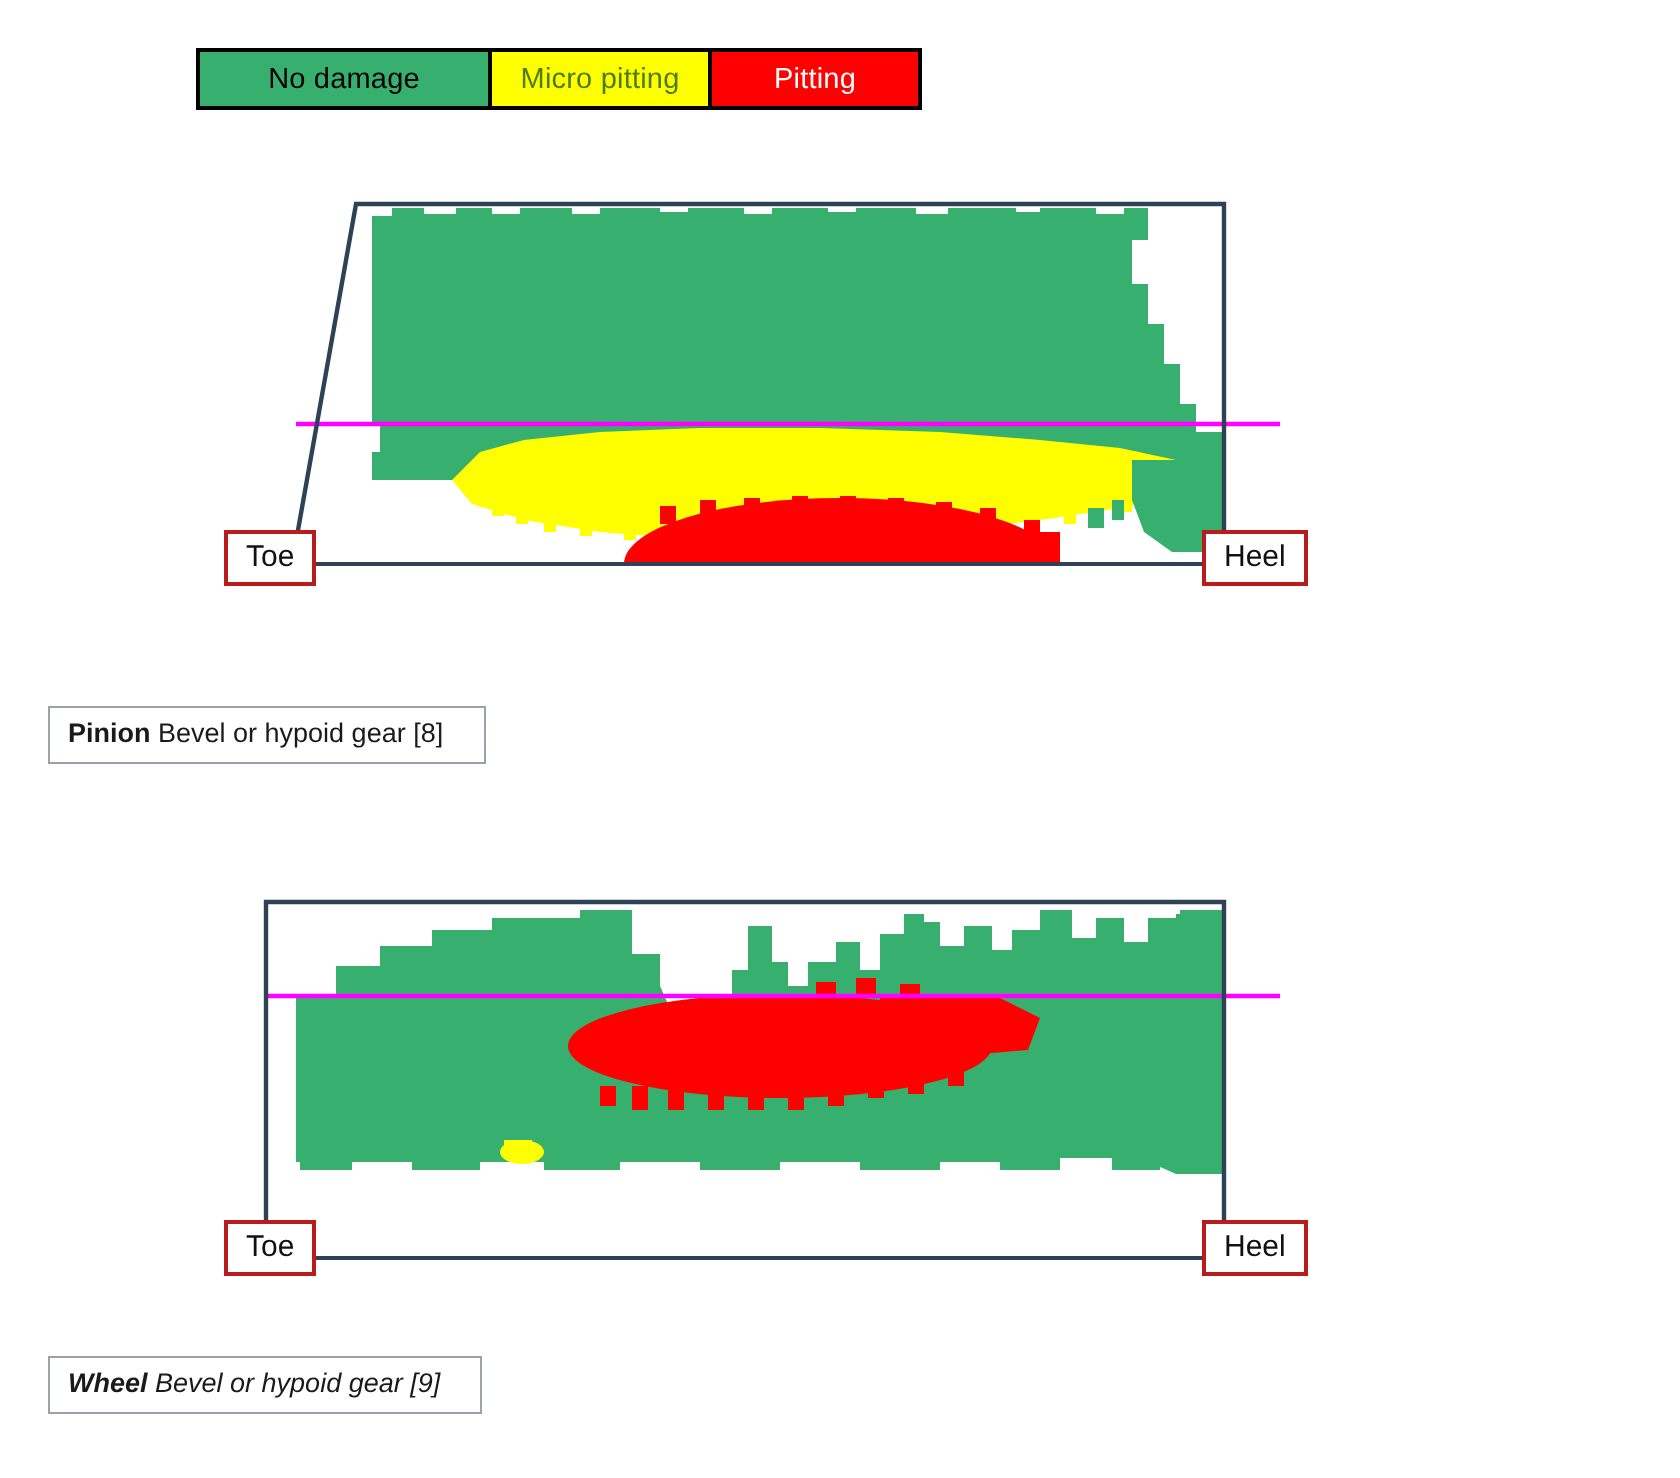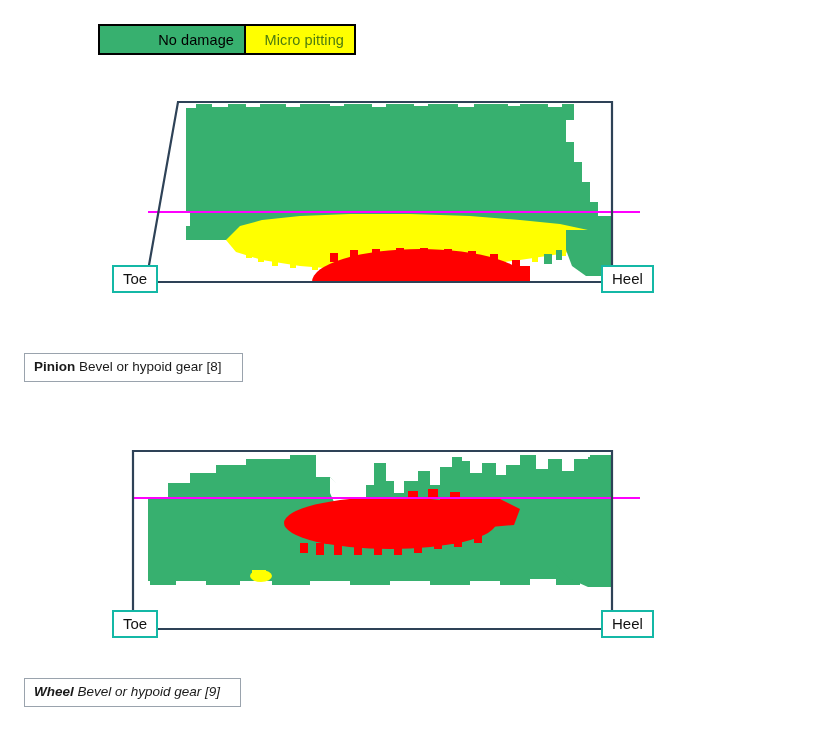--- a/index.html
+++ b/index.html
@@ -23,21 +23,21 @@
     left: 98px;
     top: 24px;
     display: flex;
     border: 2px solid #000000;
     box-sizing: border-box;
     height: 31px;
   }
   .legend-cell {
     display: flex;
     align-items: center;
-    justify-content: flex-end;
+    justify-content: center;
     box-sizing: border-box;
     font-size: 14.5px;
     letter-spacing: 0.1px;
     white-space: nowrap;
     height: 100%;
     padding: 0 10px;
   }
   .legend-cell + .legend-cell {
     border-left: 2px solid #000000;
   }
@@ -66,21 +66,21 @@
   #pinion-diagram { top: 90px; height: 215px; }
   #wheel-diagram  { top: 437px; height: 215px; }
 
   .diagram svg {
     display: block;
   }
 
   
   .endpoint-label {
     position: absolute;
-    border: 2px solid #14b8a6;
+    border: 2px solid #b91c1c;
     background: #ffffff;
     font-size: 15px;
     color: #111111;
     padding: 3px 9px 4px 9px;
     box-sizing: border-box;
     line-height: 1.15;
     z-index: 5;
   }
 
   #pinion-toe  { left: 112px; top: 265px; }
@@ -108,20 +108,23 @@
 </style>
 </head>
 <body>
 
 <div class="legend">
   <div class="legend-cell no-damage">
     <span>No damage</span>
   </div>
   <div class="legend-cell micro-pitting">
     <span>Micro pitting</span>
+  </div>
+  <div class="legend-cell pitting">
+    <span>Pitting</span>
   </div>
 </div>
 
 <div class="diagram" id="pinion-diagram">
   <svg width="840" height="215" viewBox="0 0 840 215">
     <defs>
       <clipPath id="pinion-clip">
         <polygon points="178,12 612,12 612,192 146,192"></polygon>
       </clipPath>
     </defs>

